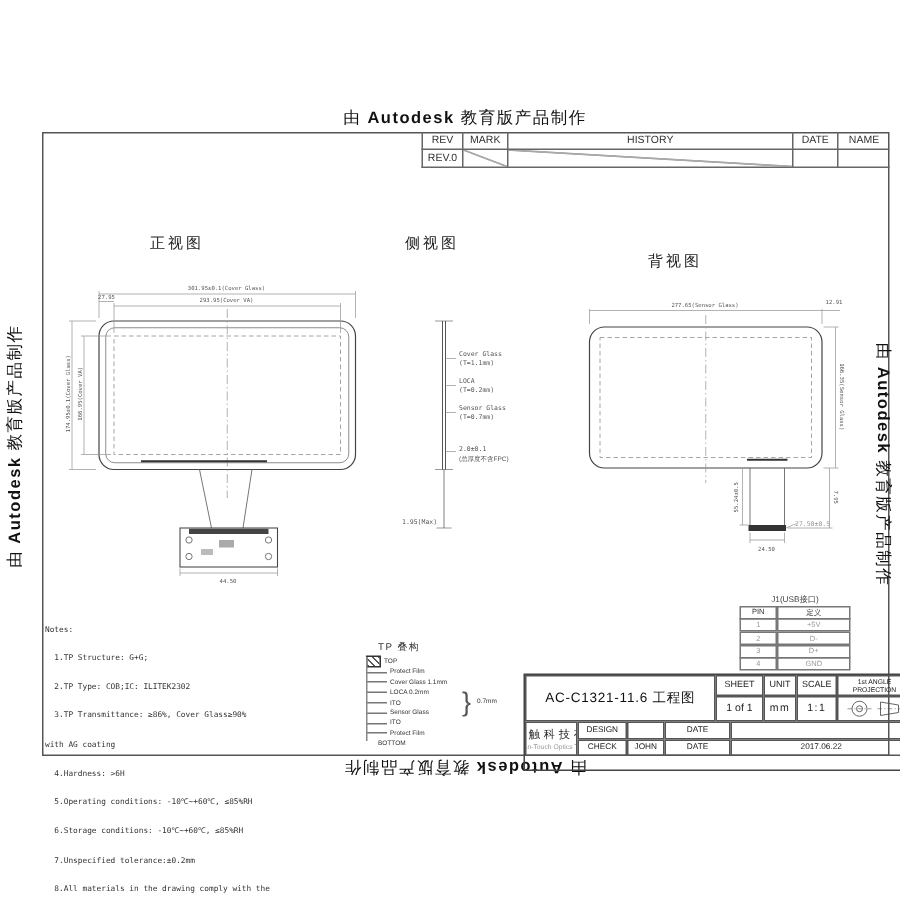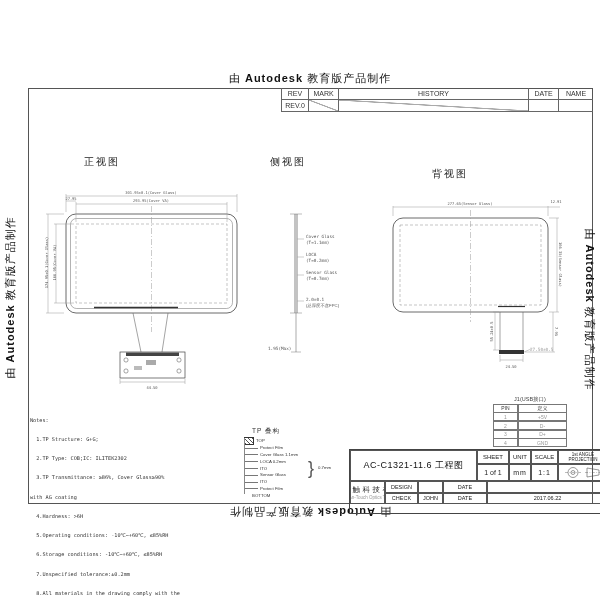--- a/index.html
+++ b/index.html
@@ -74,21 +74,21 @@
   <div>HISTORY</div>
   <div>DATE</div>
   <div>NAME</div>
   <div>REV.0</div>
   <div class="slash"></div>
   <div class="slash"></div>
   <div></div>
   <div></div>
 </div>
 
-<div class="abs viewlbl" style="left:84px;top:155px;text-align:right;">正视图</div>
+<div class="abs viewlbl" style="left:100px;top:155px;text-align:right;">正视图</div>
 <div class="abs viewlbl" style="left:270px;top:155px;">侧视图</div>
 <div class="abs viewlbl" style="left:432px;top:167px;">背视图</div>
 
 <svg class="abs" style="left:0;top:0;" width="600" height="600" viewBox="0 0 600 600">
 
   <g fill="none">
     <rect x="66" y="214" width="171" height="99" rx="10" stroke="#444" stroke-width="0.8"></rect>
     <rect x="70.5" y="218.5" width="162" height="90" rx="6" stroke="#666" stroke-width="0.5"></rect>
     <rect x="76" y="224" width="151" height="79" stroke="#888" stroke-width="0.5" stroke-dasharray="3,2"></rect>
     <line x1="151.5" y1="206" x2="151.5" y2="332" stroke="#999" stroke-width="0.5" stroke-dasharray="6,2,1,2"></line>

